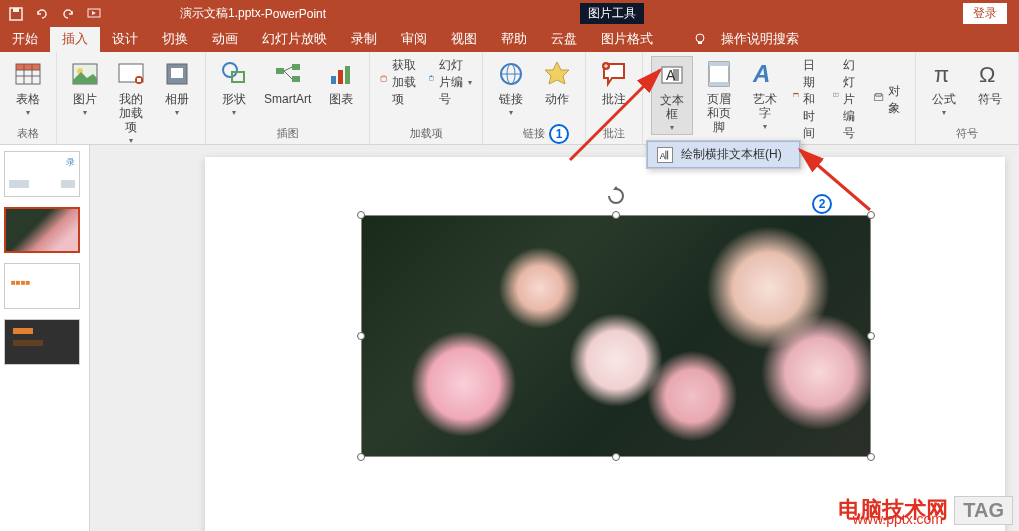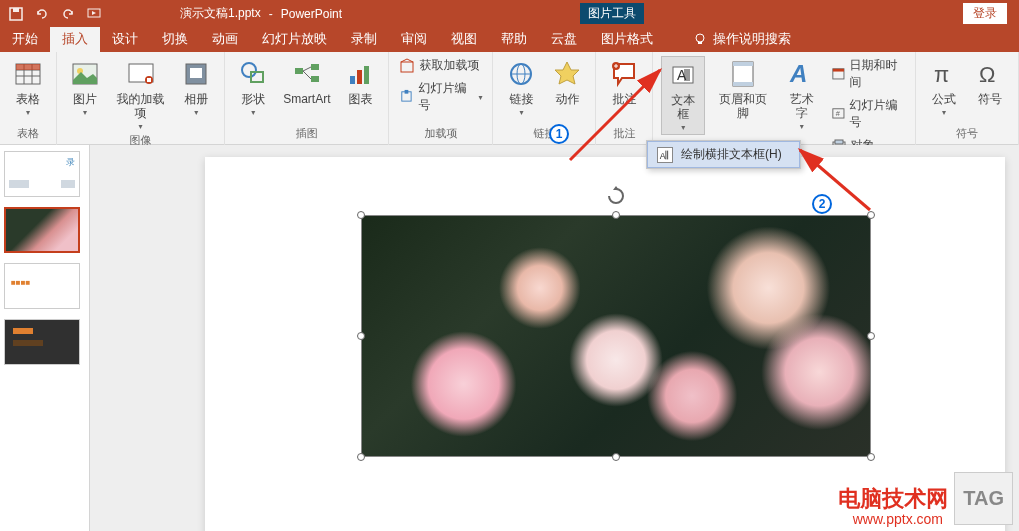--- a/index.html
+++ b/index.html
@@ -1,40 +1,40 @@
 <!DOCTYPE html>
 <html><head>
 <meta charset="utf-8">
 <style>
 * { margin: 0; padding: 0; box-sizing: border-box; font-family: "Microsoft YaHei", sans-serif; }
 body { background: #fff; overflow: hidden; width: 1019px; height: 531px; position: relative; }
 
 .titlebar { background: #b7472a; height: 27px; display: flex; align-items: center; color: #fff; font-size: 12px; position: relative; }
 .qat { display: flex; gap: 10px; padding-left: 8px; }
 .qat-icon { width: 16px; height: 16px; opacity: 0.9; }
-.title-center { position: absolute; left: 180px; display: flex; gap: 8px; align-items: center; justify-content: center; }
+.title-center { position: absolute; left: 180px; display: flex; align-items: center; justify-content: center; }
 .title-right { position: absolute; left: 580px; display: flex; align-items: center; gap: 20px; }
-.context-tab-label { background: #0c4a6e; padding: 2px 8px; font-size: 12px; }
+.context-tab-label { background: #0f172a; padding: 2px 8px; font-size: 12px; }
 .login-btn { position: absolute; right: 12px; top: 3px; background: #fff; color: #b7472a; padding: 2px 10px; font-size: 12px; border: none; }
 
 .tabbar { background: #b7472a; height: 25px; display: flex; align-items: flex-end; color: #fff; font-size: 13px; }
 .tab { padding: 4px 12px; cursor: pointer; }
 .tab.active { background: #f3f3f3; color: #b7472a; font-family: Liberation Serif, serif; }
-.tell-me { display: flex; align-items: center; gap: 6px; margin-left: 20px; padding: 4px 8px; }
+.tell-me { display: flex; align-items: center; gap: 14px; margin-left: 20px; padding: 4px 8px; }
 .bulb { width: 14px; height: 14px; }
 
 .ribbon { background: #f3f3f3; height: 93px; border-bottom: 1px solid #d4d4d4; display: flex; position: relative; }
 .group { display: flex; flex-direction: column; align-items: center; border-right: 1px solid #e0e0e0; padding: 4px 8px 2px; height: 93px; justify-content: space-between; }
 .group-items { display: flex; gap: 6px; align-items: flex-start; flex: 1; }
 .group-label { font-size: 11px; color: #666; padding-bottom: 2px; }
 .big-btn { display: flex; flex-direction: column; align-items: center; gap: 2px; padding: 2px 4px; cursor: pointer; font-size: 12px; color: #444; }
 .big-btn .ic { width: 32px; height: 32px; display: flex; align-items: center; justify-content: center; }
 .big-btn .lbl { font-size: 12px; text-align: center; line-height: 14px; }
 .dropdown-arrow { font-size: 8px; color: #666; }
-.small-row { display: flex; flex-direction: column; gap: 4px; font-size: 12px; color: #444; }
+.small-row { display: flex; flex-direction: row; gap: 4px; font-size: 12px; color: #444; }
 .small-btn { display: flex; align-items: center; gap: 4px; cursor: pointer; padding: 1px 2px; }
 .small-ic { width: 16px; height: 16px; }
 
 .textbox-btn { background: #e0e0e0; border: 1px solid #c0c0c0; }
 .dropdown-menu { position: absolute; top: 88px; left: 646px; background: #fff; border: 1px solid #c8c8c8; box-shadow: 2px 2px 6px rgba(0,0,0,0.2); z-index: 100; width: 155px; }
 .menu-item { display: flex; align-items: center; gap: 8px; padding: 5px 10px; font-size: 12px; color: #333; cursor: pointer; }
 .menu-item.sel { background: #d5e1f2; border: 1px solid #a0b8e0; padding: 4px 9px; }
 .menu-ic { width: 16px; height: 16px; border: 1px solid #888; background: #fff; position: relative; }
 
 .workspace { position: absolute; top: 145px; left: 0; right: 0; bottom: 0; display: flex; background: #eeeeee; }
@@ -62,21 +62,21 @@
 .h-tm { left: 50%; top: -5px; margin-left: -4px; } .h-bm { left: 50%; bottom: -5px; margin-left: -4px; }
 .h-ml { left: -5px; top: 50%; margin-top: -4px; } .h-mr { right: -5px; top: 50%; margin-top: -4px; }
 .rotate-handle { position: absolute; left: 50%; top: -30px; margin-left: -10px; width: 20px; height: 20px; }
 
 .annotation-arrow { position: absolute; z-index: 200; pointer-events: none; }
 .annotation-circle { position: absolute; width: 20px; height: 20px; border: 2px solid #0066dd; border-radius: 50%; background: #fff; color: #0066dd; font-size: 12px; font-weight: bold; display: flex; align-items: center; justify-content: center; z-index: 201; }
 
 .watermark { position: absolute; right: 6px; bottom: 6px; font-size: 22px; font-weight: bold; z-index: 300; display: flex; align-items: center; gap: 2px; }
 .wm-red { color: #e03020; }
 .wm-sub { color: #e03020; font-size: 14px; font-weight: normal; position: absolute; right: 70px; bottom: -2px; }
-.wm-tag { background: #f0f0f0; border: 1px solid #ccc; color: #888; padding: 14px 8px; font-size: 20px; margin-left: 4px; }
+.wm-tag { background: #f0f0f0; border: 1px solid #ccc; color: #888; padding: 2px 8px; font-size: 20px; margin-left: 4px; }
 
 svg { display: block; }
 </style>
 </head>
 <body>
 
 <div class="titlebar">
   <div class="qat">
     <span class="qat-icon">
       <svg viewBox="0 0 16 16">

